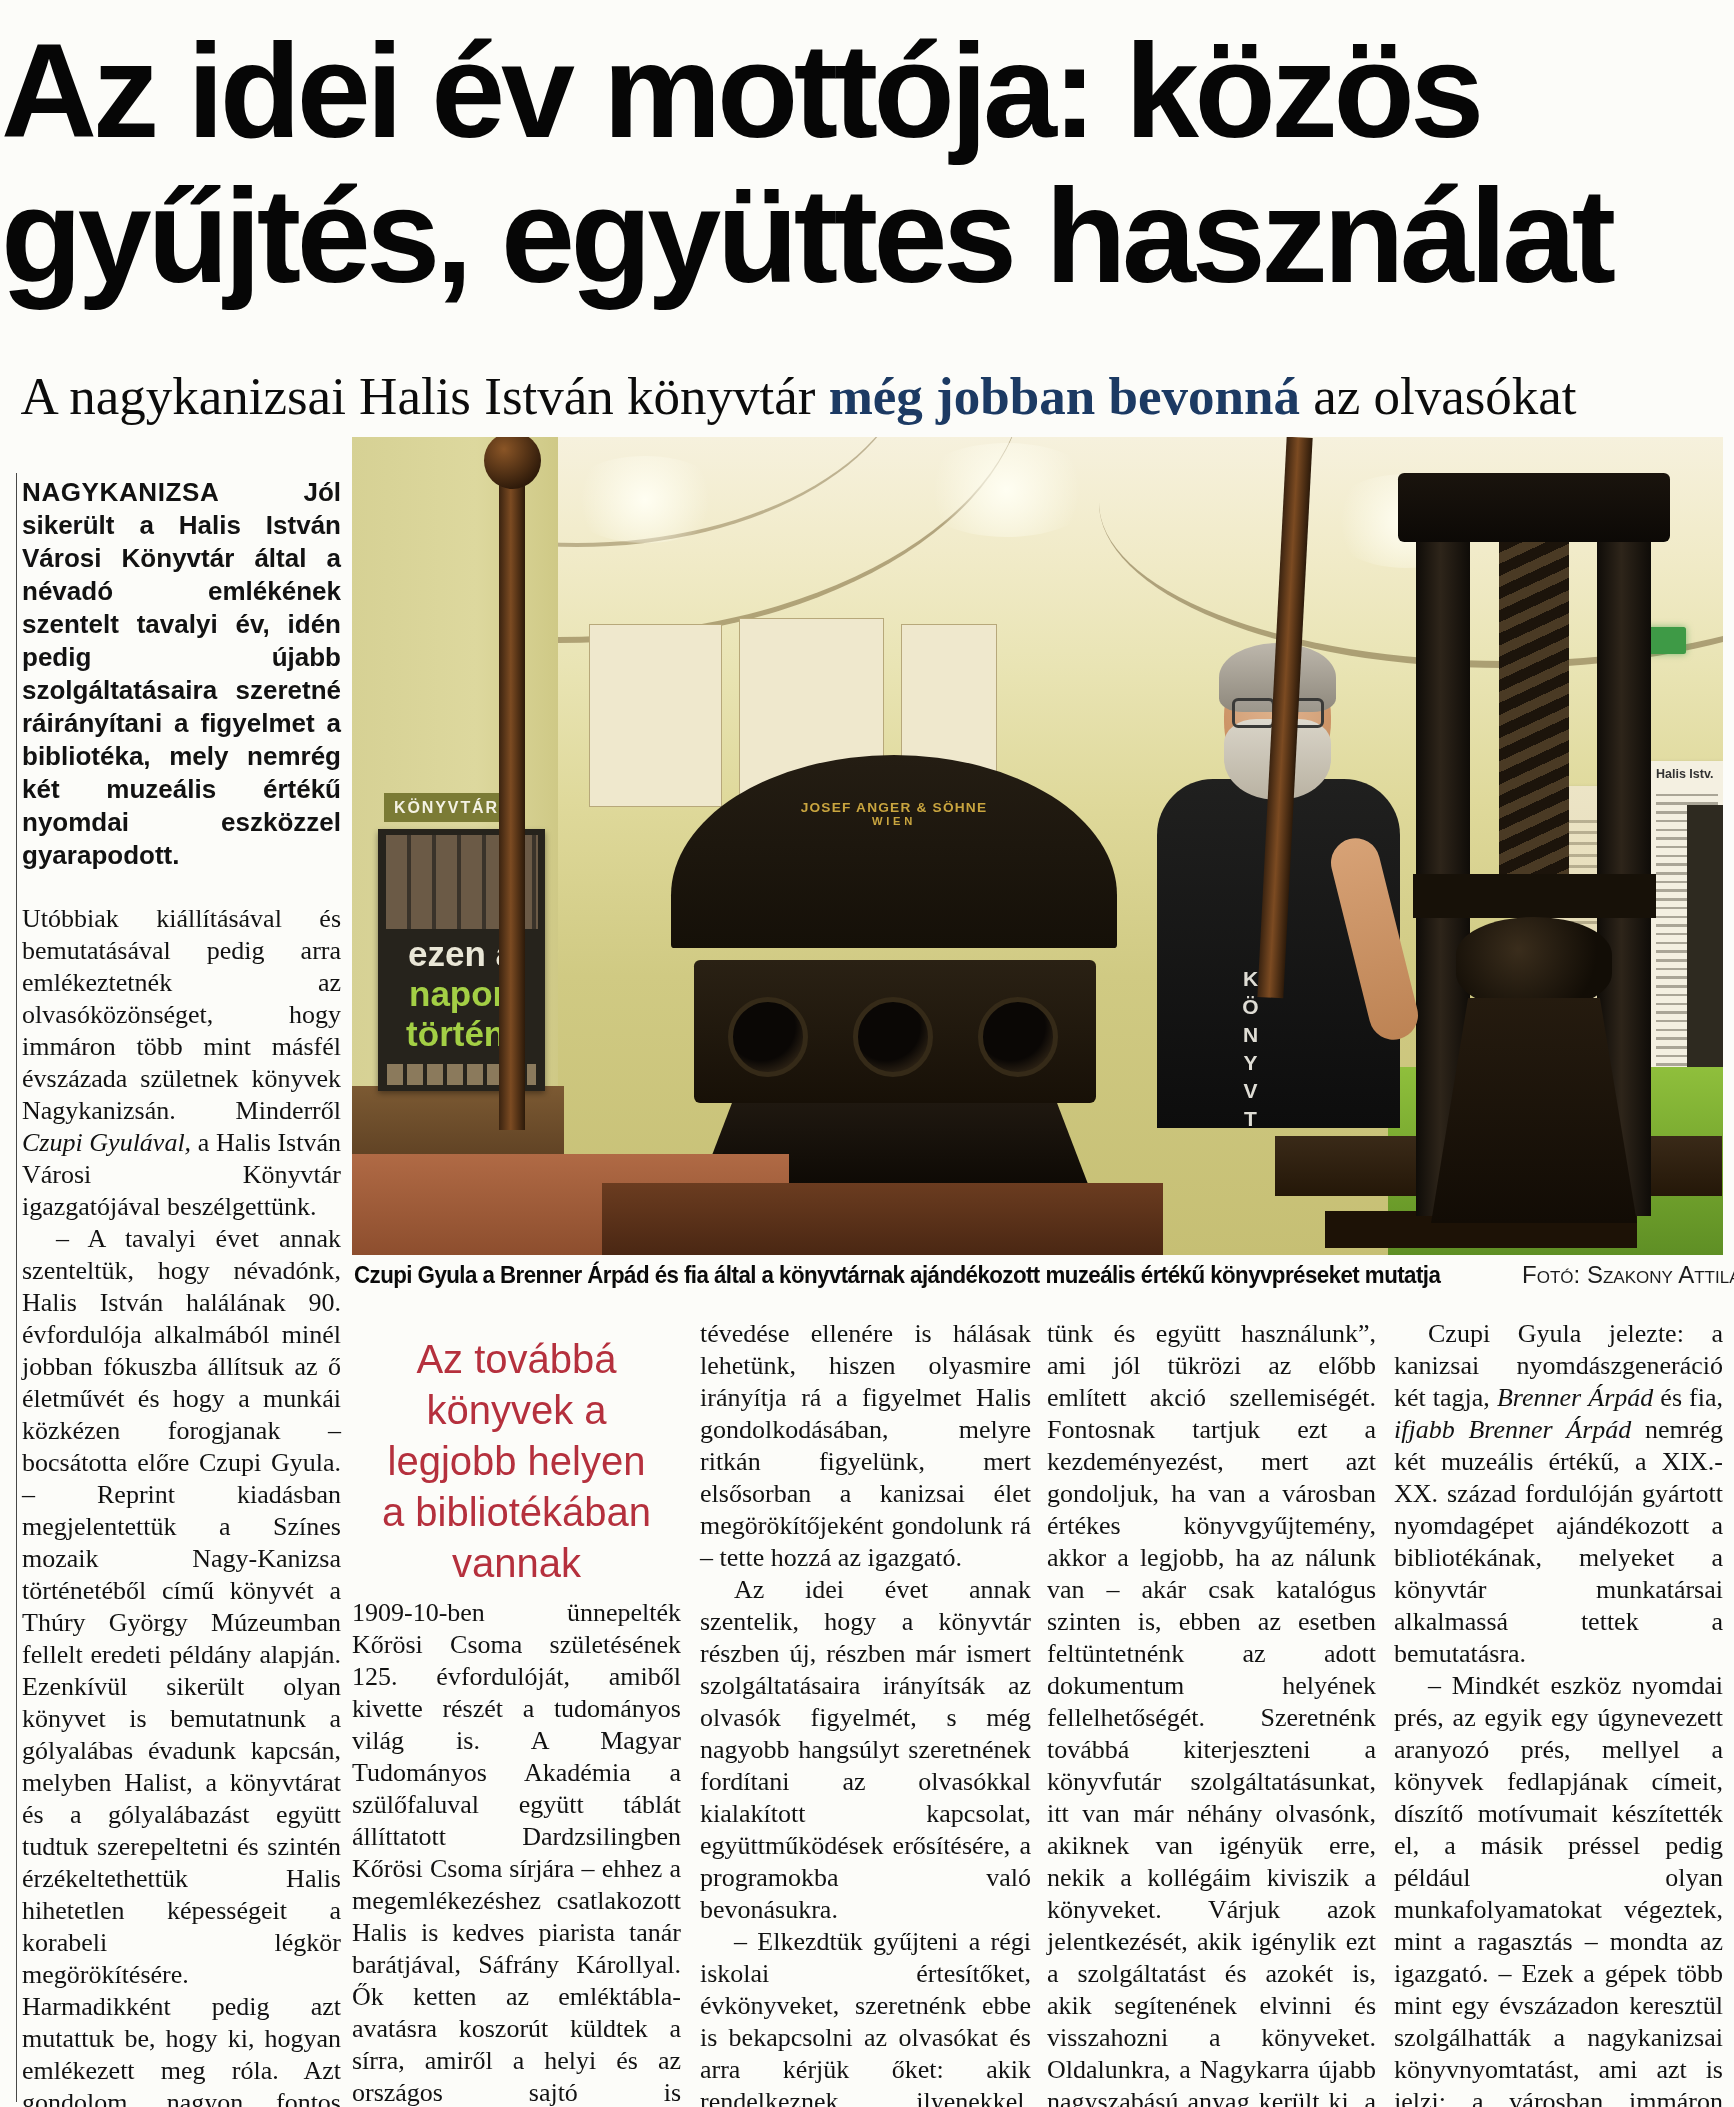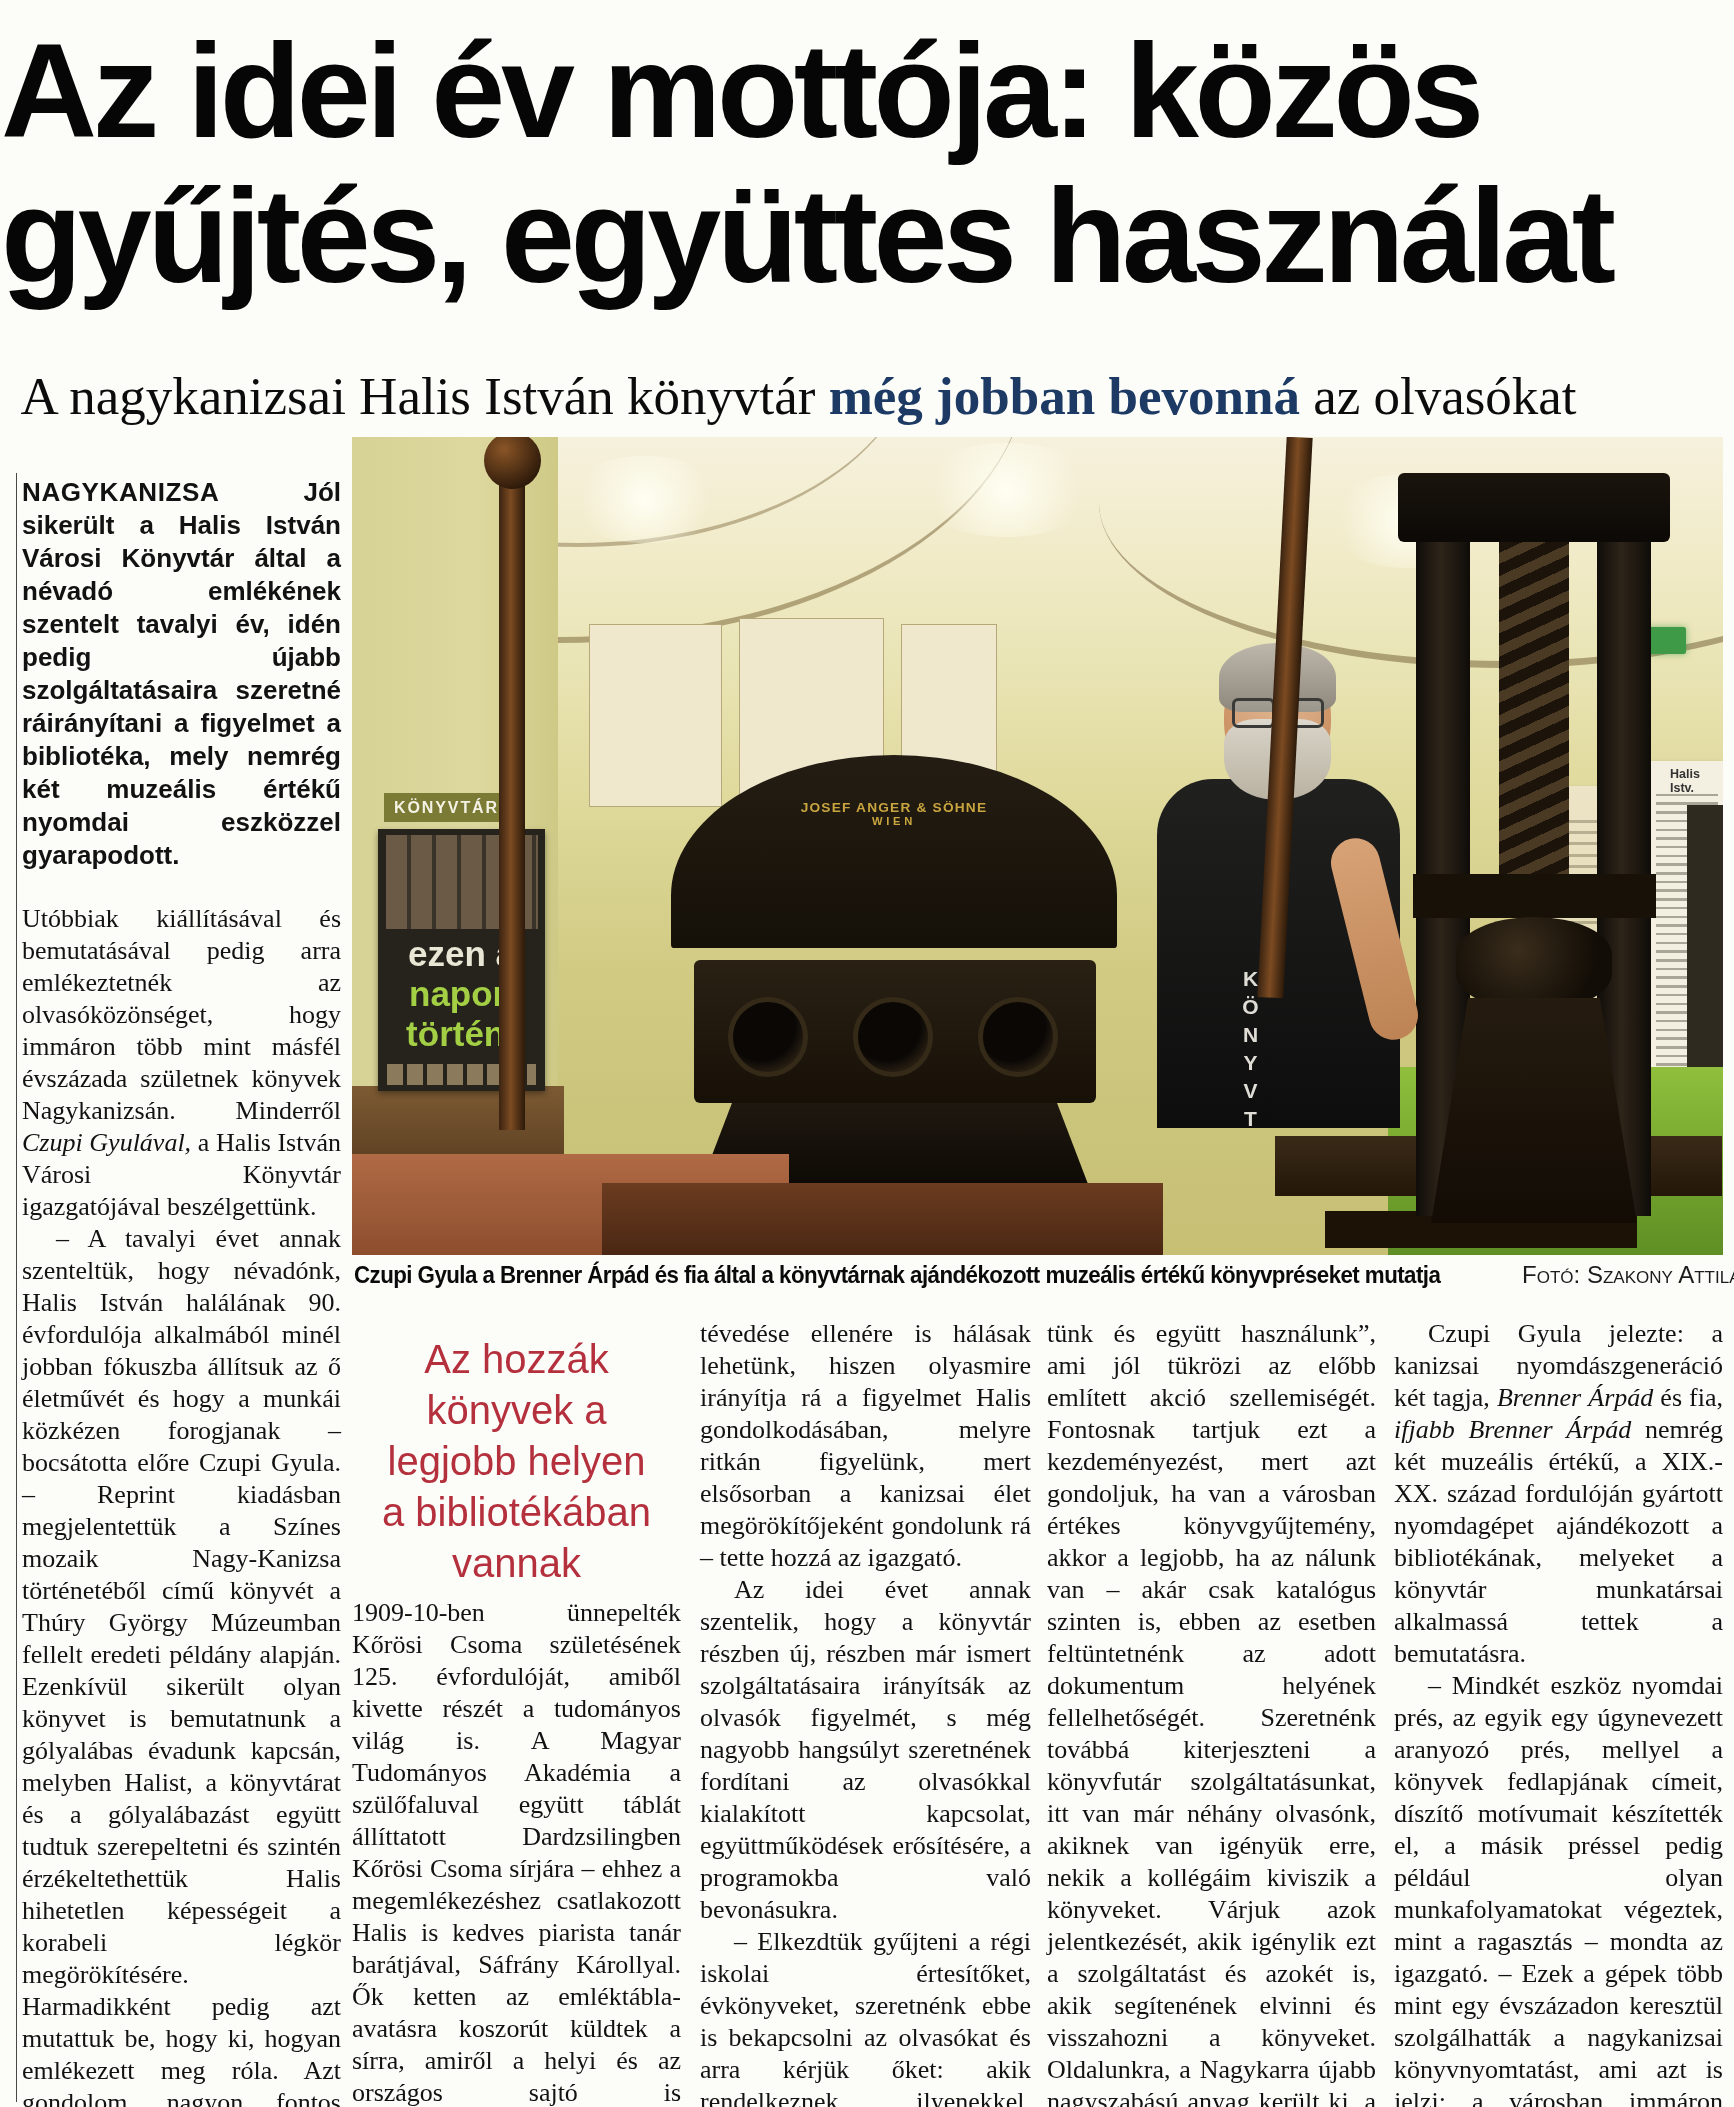--- a/index.html
+++ b/index.html
@@ -47,21 +47,21 @@
   .ph-poster-foot{position:absolute;left:8.7px;bottom:6.2px;right:8.7px;height:21px;
       background:repeating-linear-gradient(90deg,#8b7a5c 0 16px,#26231c 16px 20px);}
   .ph-backposter{position:absolute;background:#efe8cd;border:1.9px solid #b7a87a;}
   .bp1{left:237px;top:187px;width:131px;height:181px;}
   .bp2{left:387px;top:181px;width:143px;height:187px;}
   .bp3{left:549px;top:187px;width:94px;height:175px;}
   
   .ph-panel{position:absolute;background:#ece4c6;box-shadow:0 1.9px 5px rgba(0,0,0,.25);}
   .pn1{left:1185px;top:349px;width:112px;height:268px;background:linear-gradient(180deg,#ece4c6,#e0d6ac);}
   .pn2{left:1299px;top:324px;width:72px;height:312px;background:#f4f0e1;}
-  .pn-title{position:absolute;left:19px;top:6.2px;font-family:"Liberation Sans",sans-serif;
+  .pn-title{position:absolute;left:5px;top:6.2px;font-family:"Liberation Sans",sans-serif;
             font-weight:bold;font-size:12.5px;color:#333;}
   .pn-lines{position:absolute;left:5px;top:29px;right:5px;bottom:7.5px;
       background:repeating-linear-gradient(0deg,rgba(80,75,60,.45) 0 2.5px,transparent 2.5px 8.7px);}
   .pn1 .pn-lines{background:repeating-linear-gradient(0deg,rgba(90,80,55,.35) 0 3.1px,transparent 3.1px 11.2px);}
   .ph-edge-dark{position:absolute;left:1335px;top:368px;width:36px;height:262px;background:#2e2a20;}
   
   .ph-green{position:absolute;left:1036px;top:630px;width:335px;height:188px;
       background:linear-gradient(180deg,#8fbf3c 0%,#76a72e 50%,#5f8f25 100%);}
   .ph-beam{position:absolute;left:923px;top:699px;width:447px;height:60px;
       background:linear-gradient(180deg,#3a2a18,#241708);}
@@ -245,21 +245,21 @@
   </div>
 
   <div class="col col1">
     <p class="lead"><span class="loc">NAGYKANIZSA</span><span> Jól sikerült a Halis István Városi Könyvtár által a névadó emlékének szentelt tavalyi év, idén pedig újabb szolgáltatásaira szeretné ráirányítani a figyelmet a bibliotéka, mely nemrég két muzeális értékű nyomdai eszközzel gyarapodott.</span></p>
     <p class="gap"><span>Utóbbiak kiállításával és bemutatásával pedig arra emlékeztetnék az olvasóközönséget, hogy immáron több mint másfél évszázada születnek könyvek Nagykanizsán. Minderről </span><i>Czupi Gyulával,</i><span> a Halis István Városi Könyvtár igazgatójával beszélgettünk.</span></p>
     <p class="ind">– A tavalyi évet annak szenteltük, hogy névadónk, Halis István halálának 90. évfordulója alkalmából minél jobban fókuszba állítsuk az ő életművét és hogy a munkái közkézen forogjanak – bocsátotta előre Czupi Gyula. – Reprint kiadásban megjelentettük a Színes mozaik Nagy-Kanizsa történetéből című könyvét a Thúry György Múzeumban fellelt eredeti példány alapján. Ezenkívül sikerült olyan könyvet is bemutatnunk a gólyalábas évadunk kapcsán, melyben Halist, a könyvtárat és a gólyalábazást együtt tudtuk szerepeltetni és szintén érzékeltethettük Halis hihetetlen képességeit a korabeli légkör megörökítésére. Harmadikként pedig azt mutattuk be, hogy ki, hogyan emlékezett meg róla. Azt gondolom, nagyon fontos momentum, hogy kiderült: Halis nemcsak publikált az országos sajtóban, de az országos sajtó írt is róla. Az Ujság című napilap például 1927 áprilisában Halis halálára emlékező írást tett közzé. Igaz, hogy ennek szerzője téves adatokkal, de nagyon érdekesen köti össze Halist és Kőrösi Csoma Sándor emlékének sajátos ápolását. Van alapja, hogy az újságíró együtt emlegeti őket:</p>
   </div>
 
   <div class="col col2">
     <div class="pullquote" style="color:#b5303d">
-      <span>Az hozzák</span>
+      <span>Az továbbá</span>
       <span>könyvek a</span>
       <span>legjobb helyen</span>
       <span>a bibliotékában</span>
       <span>vannak</span>
     </div>
     <p>1909-10-ben ünnepelték Kőrösi Csoma születésének 125. évfordulóját, amiből kivette részét a tudományos világ is. A Magyar Tudományos Akadémia a szülőfaluval együtt táblát állíttatott Dardzsilingben Kőrösi Csoma sírjára – ehhez a megemlékezéshez csatlakozott Halis is kedves piarista tanár barátjával, Sáfrány Károllyal. Ők ketten az emléktábla-avatásra koszorút küldtek a sírra, amiről a helyi és az országos sajtó is megemlékezett. Azt hiszem, a cikk ismeretlen szerzőjének</p>
   </div>
 
   <div class="col col3">
     <p>tévedése ellenére is hálásak lehetünk, hiszen olyasmire irányítja rá a figyelmet Halis gondolkodásában, melyre ritkán figyelünk, mert elsősorban a kanizsai élet megörökítőjeként gondolunk rá – tette hozzá az igazgató.</p>

